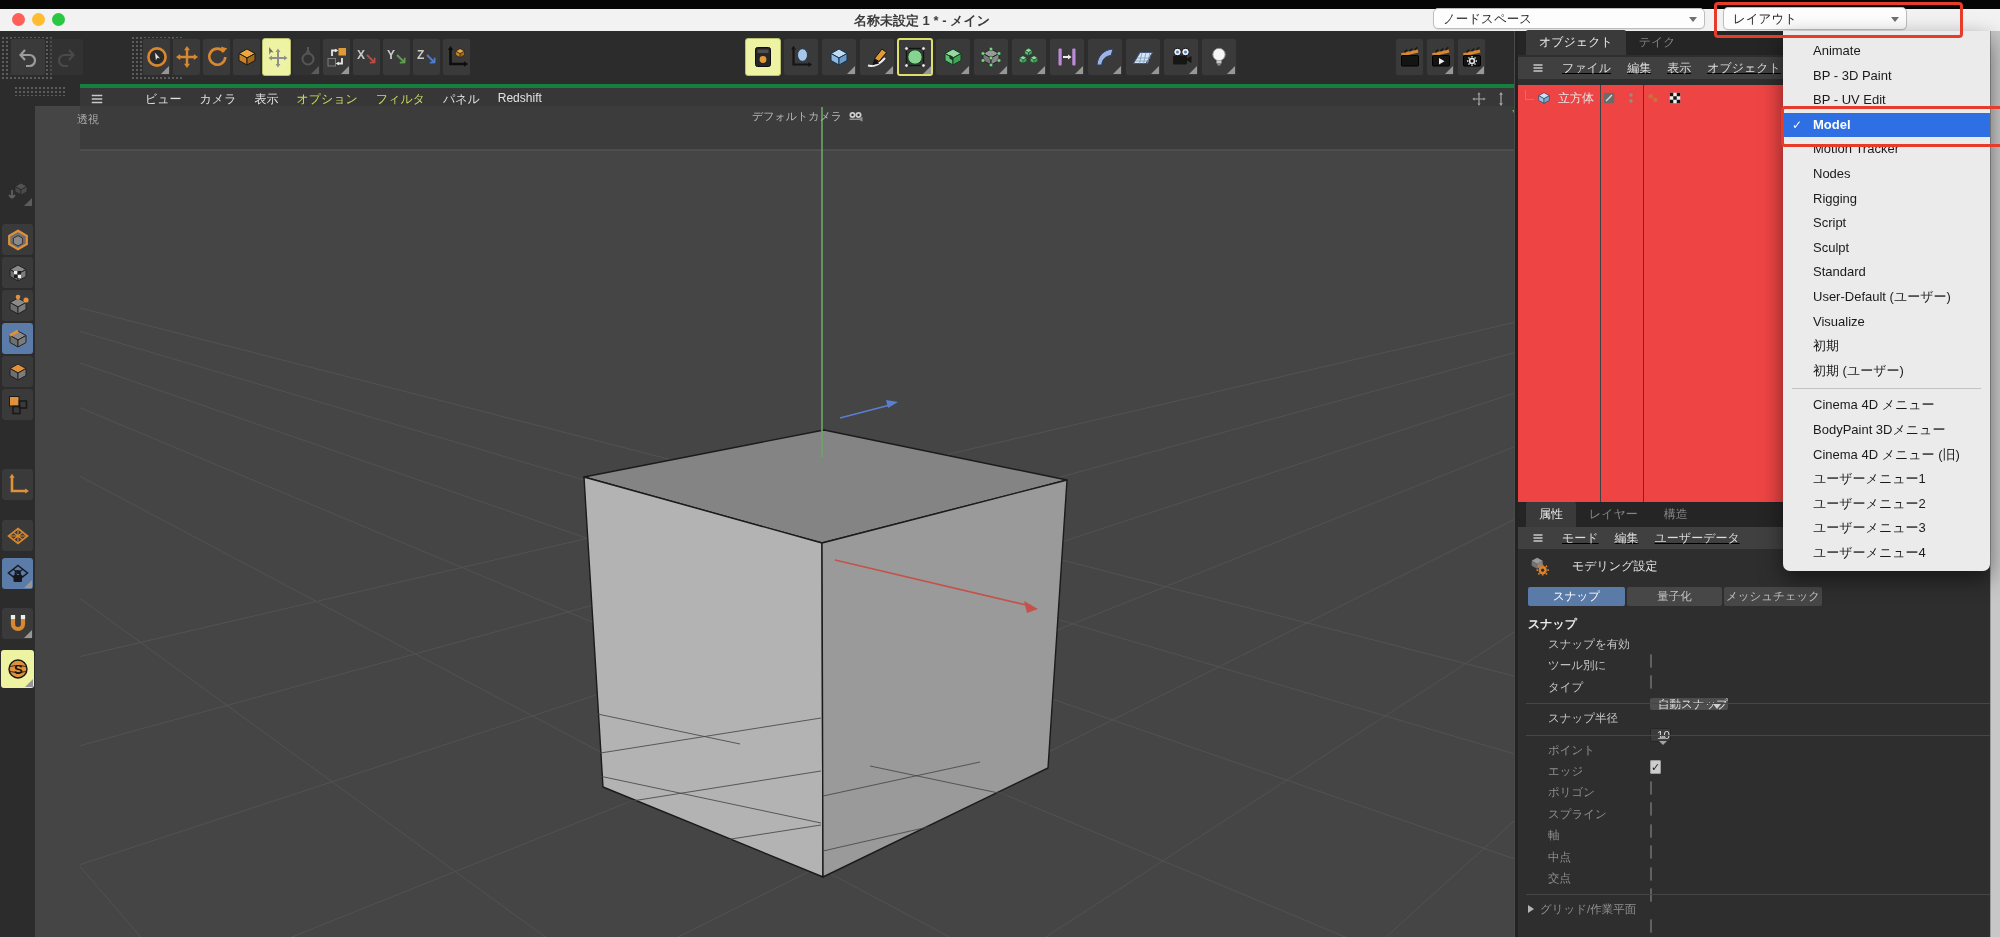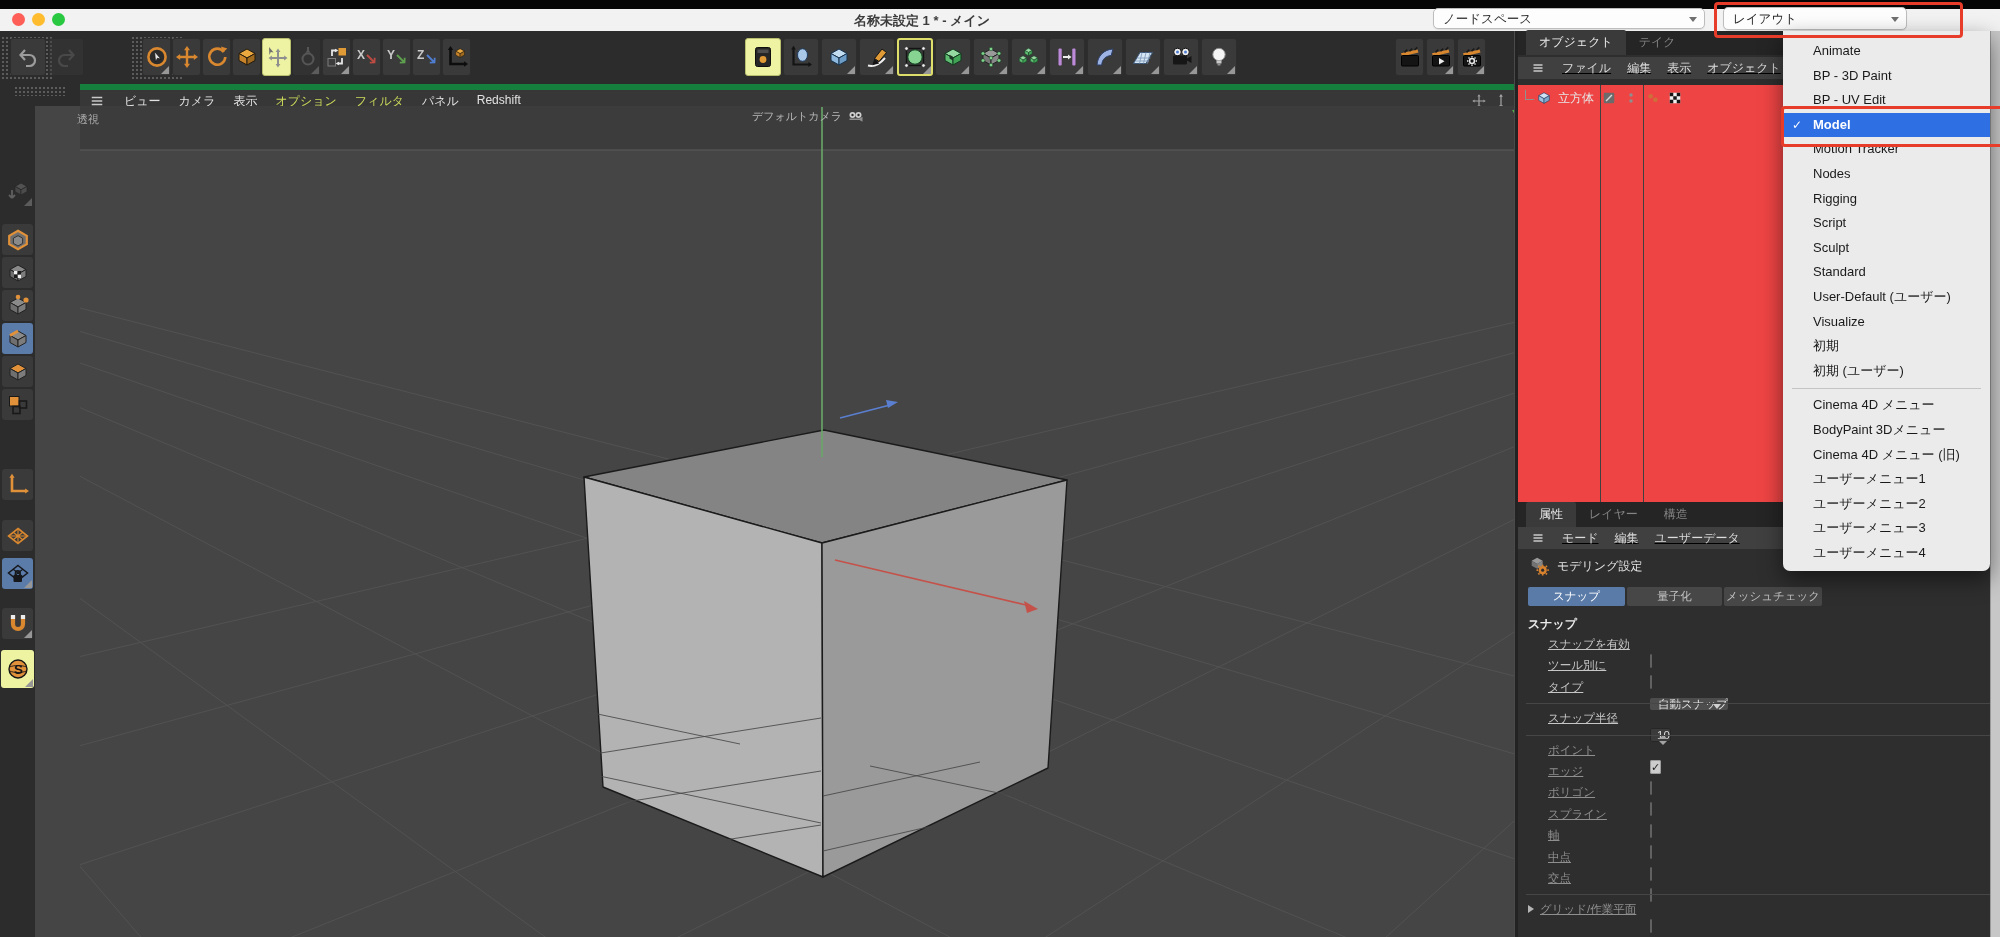--- a/index.html
+++ b/index.html
@@ -22,21 +22,21 @@
   .tbtn svg{width:24px;height:24px;}
   .tbtn.wide{width:36px;}
   .tbtn.hl{background:#edf3a3;border-color:#b9bf6d;}
   .tbtn.sel{outline:2px solid #dede6a;outline-offset:-2px;}
   .tbtn.dis{opacity:.45;}
   .has-sub::after{content:"";position:absolute;right:1px;bottom:1px;border:4px solid transparent;
                   border-right-color:#979797;border-bottom-color:#979797;}
   .ovl{position:absolute;left:4px;top:9px;font-size:12px;font-weight:bold;color:#c9c9c9;}
   .grip{background-image:radial-gradient(#5c5c5c 1px,transparent 1.2px);background-size:4px 4px;}
   
-  #menubar{left:35px;top:84px;width:1479px;height:22px;background:#373737;border-top:6px solid #15803d;display:flex;align-items:center;}
+  #menubar{left:35px;top:84px;width:1479px;height:22px;background:#373737;border-top:4px solid #15803d;display:flex;align-items:center;gap:21px;}
   #menubar .burger{margin-left:8px;width:18px;height:14px;}
   .vmenu-item{margin-left:18px;font-size:12px;color:#e2e2e2;white-space:nowrap;}
   .vmenu-item.hl{color:#ccd95a;}
   #vp-controls{position:absolute;right:6px;top:3px;display:flex;gap:6px;}
   #vp-controls svg{width:16px;height:16px;}
   
   #palette{left:0;top:84px;width:35px;height:853px;background:#2c2c2c;}
   .pbtn{position:absolute;left:2px;width:31px;height:31px;background:#3a3a3a;border-radius:3px;
         display:flex;align-items:center;justify-content:center;}
   .pbtn svg{width:24px;height:24px;}
@@ -56,30 +56,30 @@
   .panel-menu .burger{margin-left:12px;width:16px;height:12px;}
   .pmenu-item{margin-left:16px;font-size:12px;color:#dcdcdc;white-space:nowrap;}
   #om-body{position:absolute;left:0;top:54px;width:100%;height:417px;background:#ef4444;border-bottom:1px solid #242424;}
   .om-col{position:absolute;top:0;height:100%;border-left:1px solid #404040;}
   #om-row{position:absolute;left:0;top:2px;width:100%;height:22px;display:flex;align-items:center;}
   .corner{width:8px;height:9px;border-left:1px solid #909090;border-bottom:1px solid #909090;margin-left:7px;margin-bottom:6px;}
   #om-row svg.obj{width:16px;height:16px;margin-left:2px;}
   #om-row .oname{margin-left:6px;font-size:12px;color:#e6e6e6;}
   .tgl{margin-left:8px;}
   .tgl svg{display:block;}
-  #am-title{position:absolute;left:10px;top:524px;display:flex;align-items:center;gap:7px;}
+  #am-title{position:absolute;left:10px;top:524px;display:flex;align-items:center;gap:22px;}
   #am-title svg{width:22px;height:22px;}
   #am-title span{font-size:12px;color:#e5e5e5;}
   #am-subtabs{position:absolute;left:10px;top:556px;display:flex;gap:2px;}
   .subtab{height:19px;line-height:19px;text-align:center;font-size:11.5px;color:#c3c3c3;background:#474747;border-radius:2px;}
   .subtab.active{background:#5a7ba8;color:#fff;}
   #am-section{position:absolute;left:10px;top:585px;font-size:12px;font-weight:bold;color:#ececec;}
   #am-rows{position:absolute;left:0;top:603px;width:100%;}
   .arow{position:relative;height:21.4px;}
-  .arow .lbl{position:absolute;left:30px;top:3px;font-size:11.5px;color:#c6c6c6;white-space:nowrap;text-decoration:underline;}
+  .arow .lbl{position:absolute;left:30px;top:3px;font-size:11.5px;color:#c6c6c6;white-space:nowrap;}
   .arow.dim .lbl{color:#8f8f8f;}
   .arow .ctrl{position:absolute;left:132px;top:2px;margin-top:15px;}
   .asep{height:10px;position:relative;}
   .asep::after{content:"";position:absolute;left:8px;right:8px;top:5px;border-top:1px solid #464646;}
   .cbx{width:14px;height:14px;border:1px solid #616161;background:#3c3c3c;border-radius:2px;box-sizing:border-box;
        font-size:11px;line-height:12px;text-align:center;color:#1d1d1d;}
   .cbx.on{background:#cdcdcd;border-color:#9c9c9c;font-weight:bold;}
   .numfield{position:relative;width:88px;height:16px;background:#3b3b3b;border:1px solid #262626;border-radius:2px;
             font-size:11.5px;color:#d8d8d8;line-height:15px;padding-left:6px;box-sizing:border-box;}
   .stepper{position:absolute;right:3px;top:2px;width:8px;}

